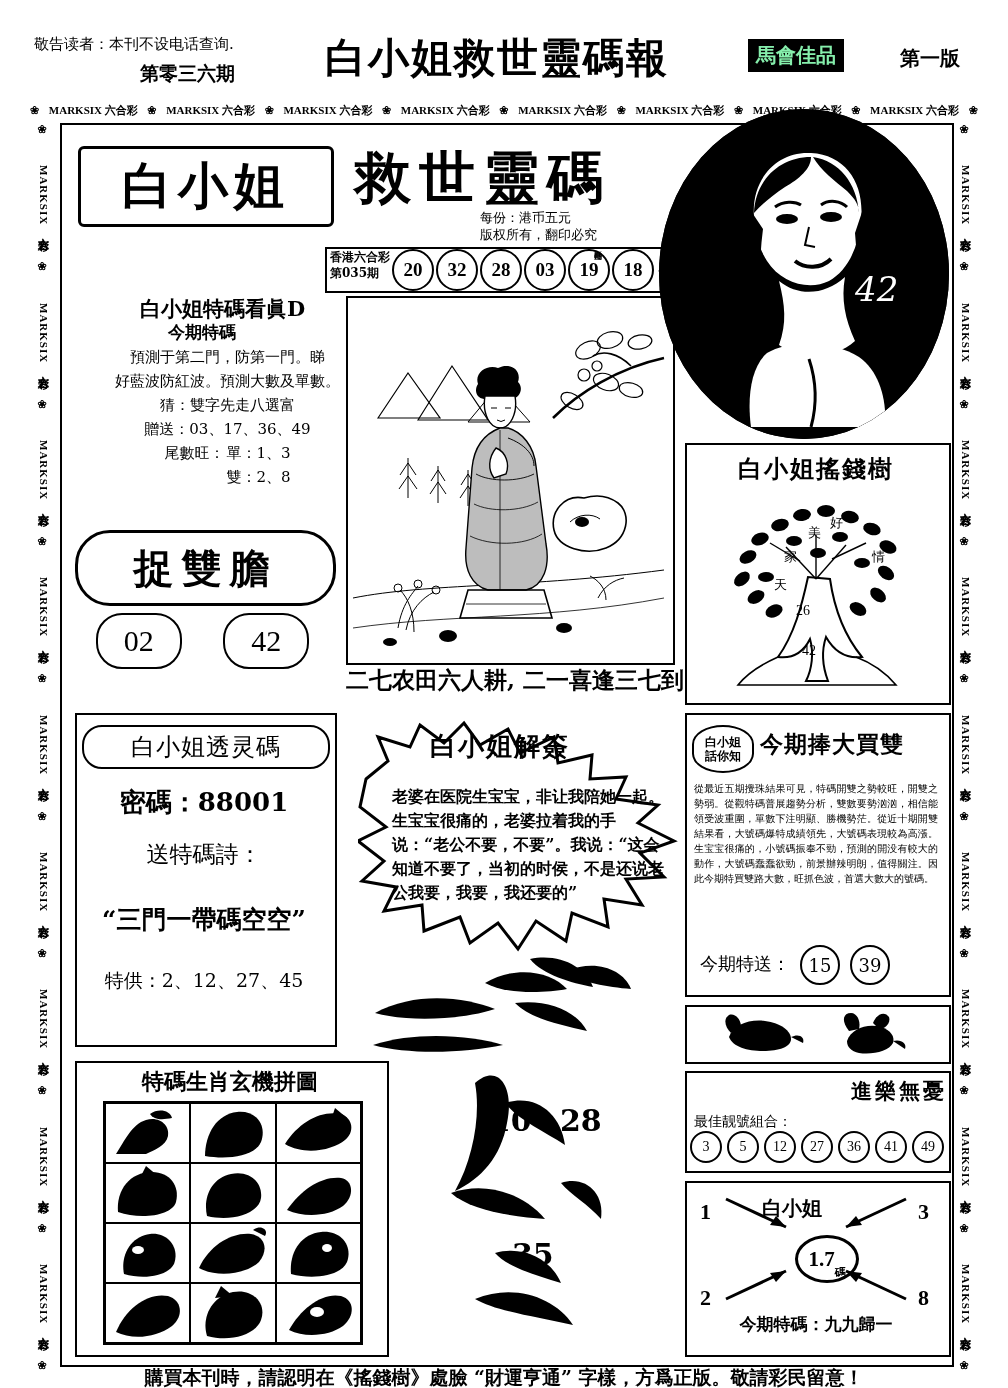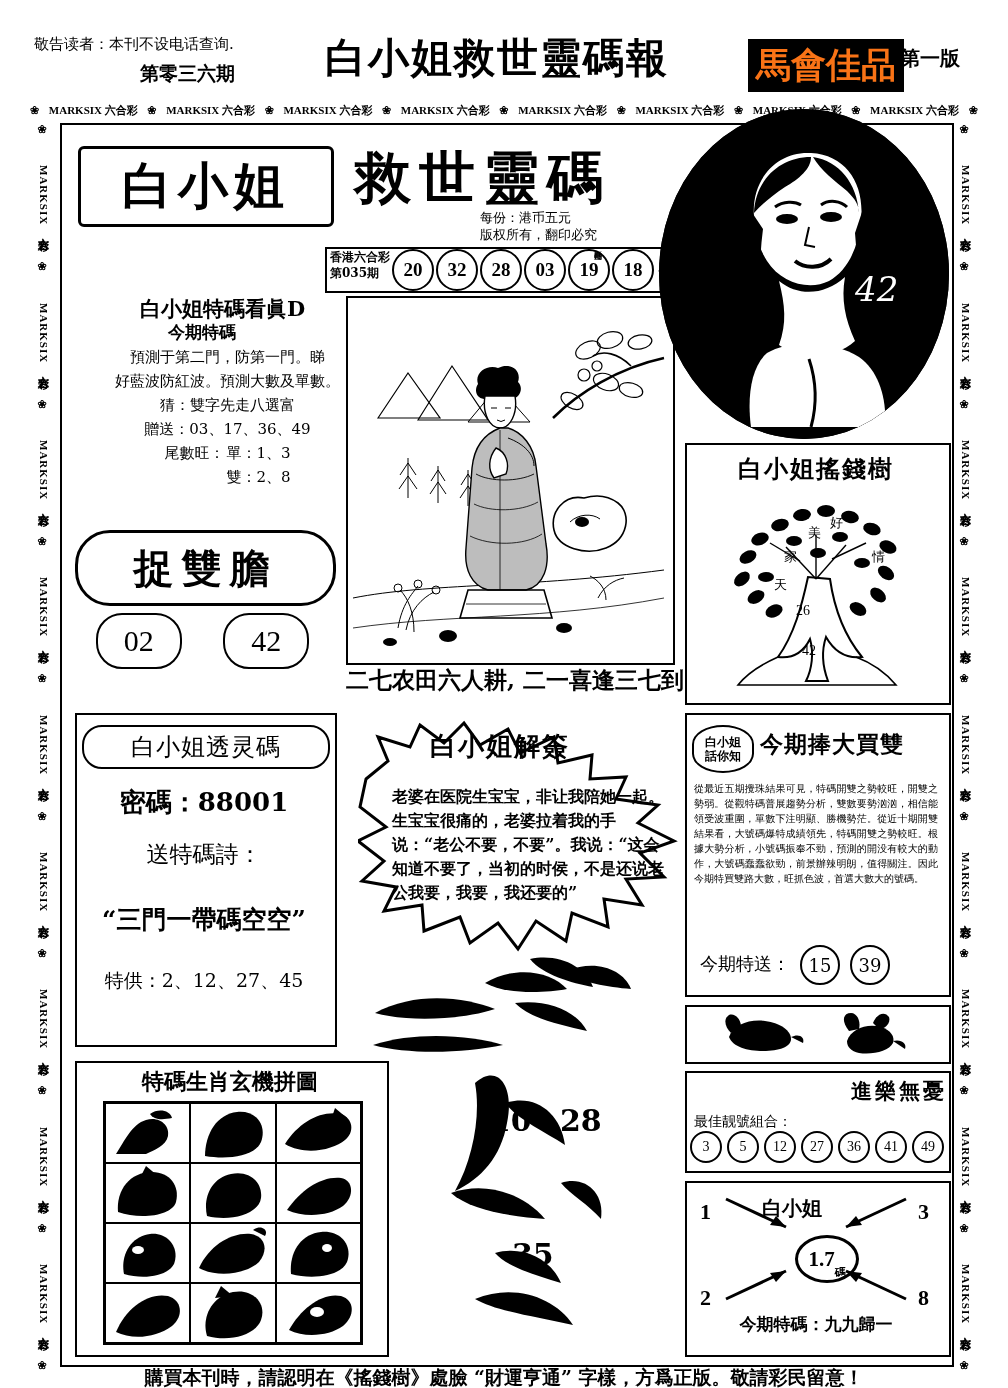--- a/index.html
+++ b/index.html
@@ -4,21 +4,21 @@
 <style>
   html,body{margin:0;padding:0;background:#fff;}
   body{width:1008px;height:1388px;font-family:"DejaVu Sans","Liberation Sans",sans-serif;color:#000;position:relative;overflow:hidden;}
   .page{position:absolute;left:0;top:13px;width:1008px;height:1388px;}
 
   
   .hdr{position:absolute;left:0;top:0;width:1008px;height:80px;}
   .hdr .notice{position:absolute;left:34px;top:22px;font-size:15px;font-family:"DejaVu Serif","Liberation Serif",serif;white-space:nowrap;}
   .hdr .issue{position:absolute;left:140px;top:48px;font-size:19px;font-weight:bold;font-family:"DejaVu Serif","Liberation Serif",serif;white-space:nowrap;}
   .hdr .maintitle{position:absolute;left:325px;top:18px;font-size:41px;font-weight:bold;letter-spacing:2px;font-family:"DejaVu Serif","Liberation Serif",serif;white-space:nowrap;}
-  .hdr .badge{position:absolute;left:748px;top:26px;background:#000;color:#f97316;font-size:35px;font-weight:bold;padding:3px 8px;font-family:"DejaVu Serif","Liberation Serif",serif;white-space:nowrap;}
+  .hdr .badge{position:absolute;left:748px;top:26px;background:#000;color:#86efac;font-size:20px;font-weight:bold;padding:3px 8px;font-family:"DejaVu Serif","Liberation Serif",serif;white-space:nowrap;}
   .hdr .edition{position:absolute;left:900px;top:32px;font-size:20px;font-weight:bold;font-family:"DejaVu Serif","Liberation Serif",serif;white-space:nowrap;}
 
   
   .rail{position:absolute;font-size:11px;font-weight:bold;font-family:"Liberation Serif",serif;color:#000;}
   .rail-top{left:30px;top:84px;width:948px;height:26px;display:flex;justify-content:space-between;align-items:center;}
   .rail-top span{white-space:nowrap;font-size:11px;}
   .rail-left,.rail-right{top:110px;width:26px;height:1250px;display:flex;flex-direction:column;justify-content:space-between;align-items:center;}
   .rail-left{left:30px;}
   .rail-right{left:952px;}
   .rail-left span,.rail-right span{writing-mode:vertical-rl;font-size:11px;white-space:nowrap;letter-spacing:1px;}
@@ -475,21 +475,21 @@
       <text x="112" y="170" font-family="Liberation Serif, serif" font-size="14" fill="#000">42</text>
     </svg>
   </div>
 
   <div class="big-box"></div>
   <div class="bx-badge">
     <span>白小姐</span>
     <span>話你知</span>
   </div>
   <div class="bx-title">今期捧大買雙</div>
-  <div class="bx-body">從最近五期攪珠結果可見，特碼開雙之勢較旺，開雙之勢弱。從觀特碼普展趨勢分析，雙數要勢汹汹，相信能領受波重圍，單數下注明顯、勝機勢茫。從近十期開雙結果看，大號碼爆特成績領先，特碼開雙之勢較旺。根據大勢分析，小號碼振奉不勁，預測的開没有較大的動作，大號碼蠢蠢欲勁，前景辦辣明朗，值得關注。因此今期特買雙路大數，旺抓色波，首選大數大的號碼。</div>
+  <div class="bx-body">從最近五期攪珠結果可見，特碼開雙之勢較旺，開雙之勢弱。從觀特碼普展趨勢分析，雙數要勢汹汹，相信能領受波重圍，單數下注明顯、勝機勢茫。從近十期開雙結果看，大號碼爆特成績領先，大號碼表現較為高漲。生宝宝很痛的，小號碼振奉不勁，預測的開没有較大的動作，大號碼蠢蠢欲勁，前景辦辣明朗，值得關注。因此今期特買雙路大數，旺抓色波，首選大數大的號碼。</div>
   <div class="bx-send">
     <span>今期特送：</span><span class="ball2">15</span><span class="ball2">39</span>
   </div>
 
   <div class="ani-box">
     <svg width="258" height="51" viewBox="0 0 258 51">
       <path d="M42 30 C46 18 62 12 78 14 C94 16 104 24 104 32 C104 40 92 44 76 44 C60 44 46 40 42 30 Z" fill="#000"></path>
       <path d="M44 26 C38 20 36 12 42 8 C48 6 54 12 54 20" fill="#000"></path>
       <path d="M104 30 C112 26 118 30 116 36" fill="#000"></path>
       <path d="M160 34 C164 22 180 16 194 20 C204 23 208 30 206 36 C202 44 186 48 172 46 C164 44 160 40 160 34 Z" fill="#000"></path>

